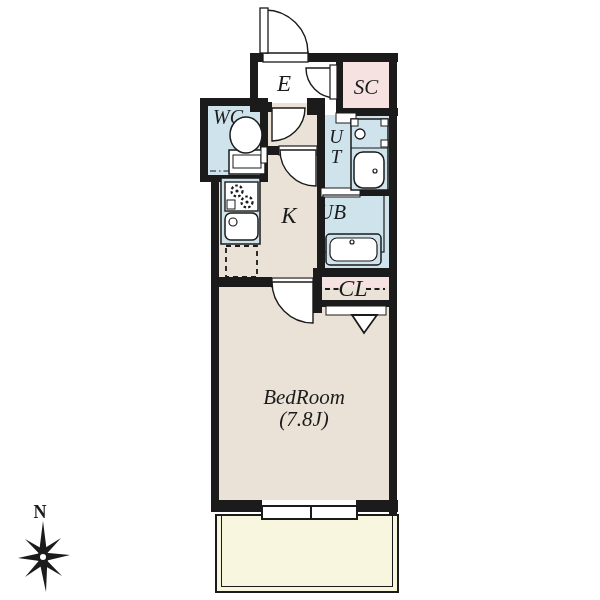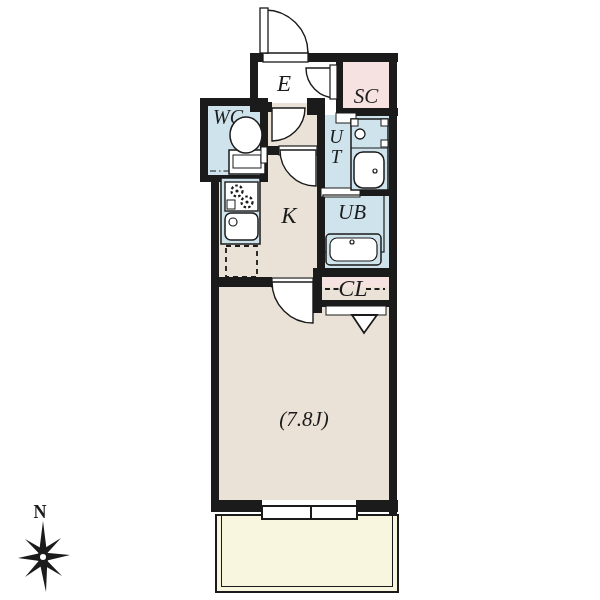--- a/index.html
+++ b/index.html
@@ -174,30 +174,30 @@
       <path d="M 61,538 L 46.5,554 L 40,551 Z"></path>
       <path d="M 62,576 L 46.5,560 L 40,563 Z"></path>
       <path d="M 25,577 L 39.5,560 L 46,563 Z"></path>
       <path d="M 25,539 L 39.5,554 L 46,551 Z"></path>
       <circle cx="43" cy="557" r="4.5" fill="#ffffff" stroke="#1b1b1b" stroke-width="3"></circle>
     </g>
   </svg>
 
   <div class="labels">
     <div class="lbl" style="left:284px;top:84px;font-size:23px;">E</div>
-    <div class="lbl" style="left:366px;top:96px;font-size:21px;">SC</div>
+    <div class="lbl" style="left:366px;top:87px;font-size:21px;">SC</div>
     <div class="lbl" style="left:228px;top:117px;font-size:20px;">WC</div>
     <div class="lbl" style="left:336px;top:147px;font-size:19px;">
       <span>U</span><br>
       <span>T</span>
     </div>
-    <div class="lbl" style="left:352px;top:212px;font-size:21px;">UB</div>
+    <div class="lbl" style="left:332px;top:212px;font-size:21px;">UB</div>
     <div class="lbl" style="left:289px;top:216px;font-size:23px;">K</div>
     <div class="lbl" style="left:353px;top:289px;font-size:24px;">CL</div>
     <div class="lbl" style="left:304px;top:408px;font-size:21px;">
-      <br>
+      <span>BedRoom</span><br>
       <span>(7.8J)</span>
     </div>
     <div class="lbl" style="left:306px;top:556px;font-size:21px;">Balcony</div>
     <div class="lbl" style="left:40px;top:512px;font-size:18px;font-weight:bold;font-style:normal;">N</div>
   </div>
 
 </div>
 
 </body></html>

